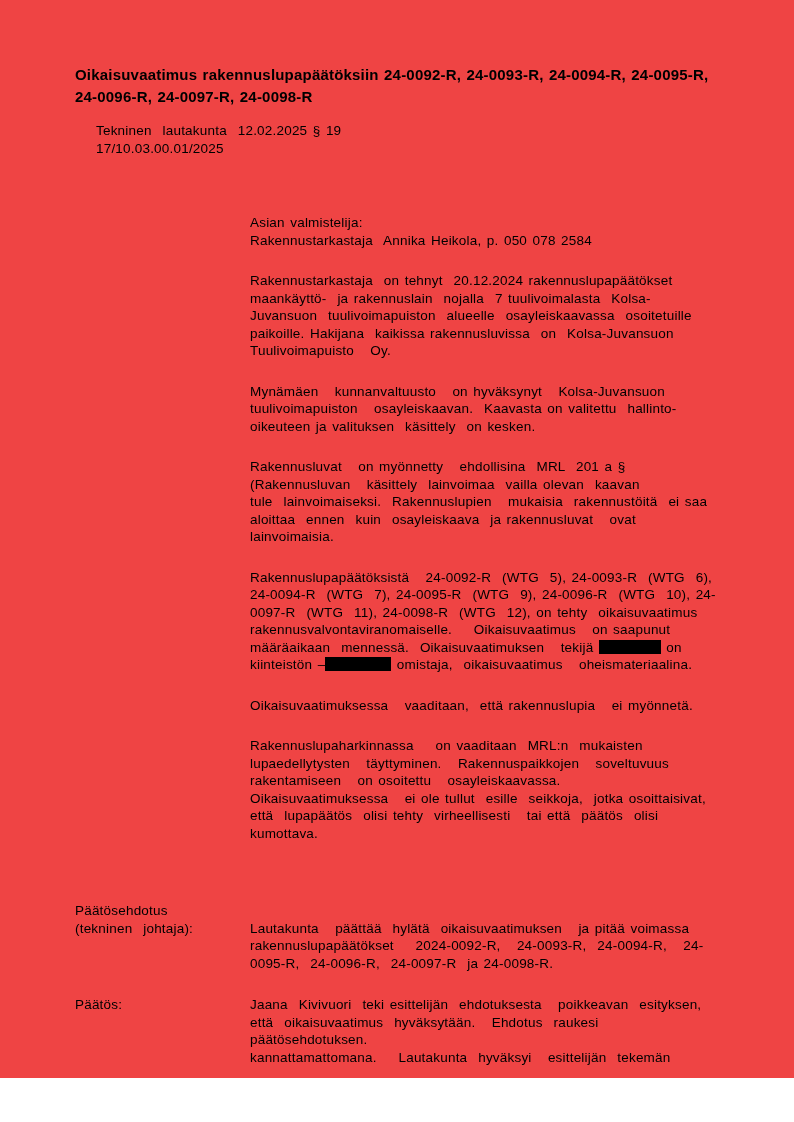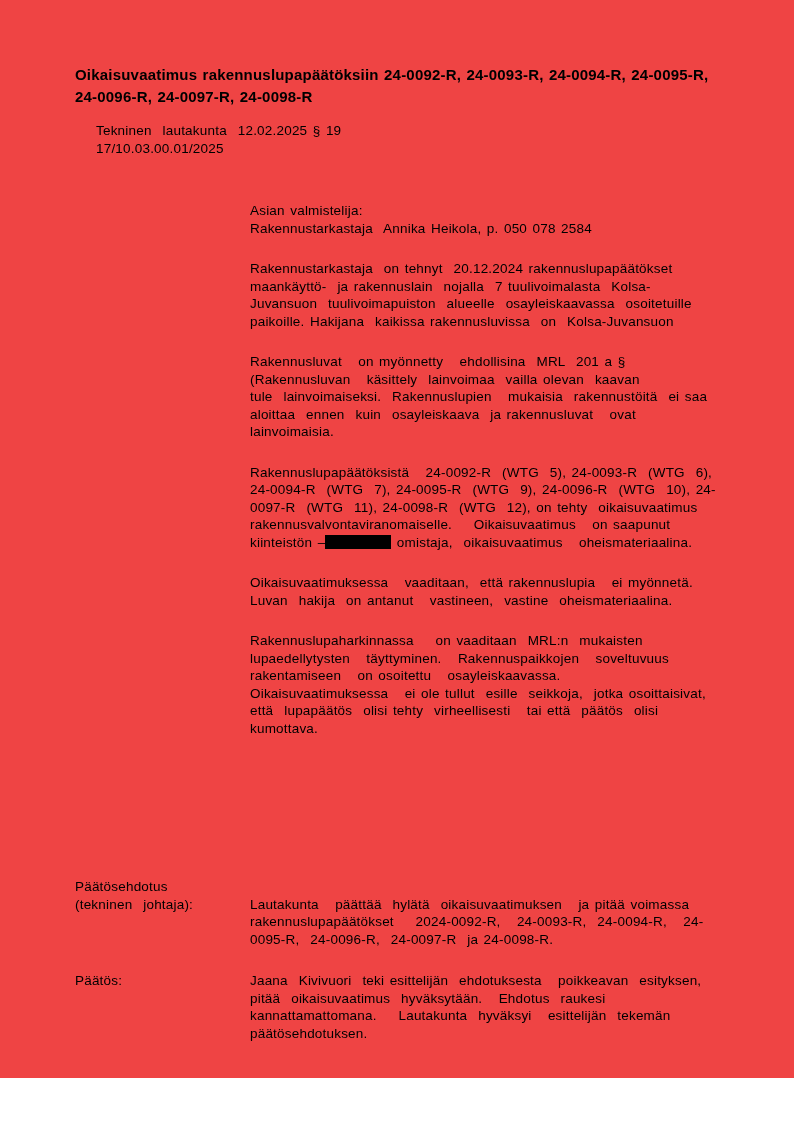--- a/index.html
+++ b/index.html
@@ -44,32 +44,33 @@
     width: 400px;
     margin-left: 21px;
   }
   .body-col {
     position: absolute;
     left: 250px;
     top: 198px;
     width: 530px;
   }
   .paragraph {
-    margin: 4px 0 23px 0;
+    margin: 16px 0 23px 0;
   }
   .sections {
     position: absolute;
     left: 75px;
     top: 878px;
     width: 705px;
   }
   .section {
     display: grid;
     grid-template-columns: 175px 1fr;
     margin-bottom: 24px;
+    margin-top: 24px;
   }
   .section:nth-child(1) .section-body {
     padding-top: 17.5px;
   }
   .redaction {
     display: inline-block;
     height: 14px;
     background: #000000;
     vertical-align: -2px;
   }
@@ -92,38 +93,44 @@
   <div class="body-col" id="body-col">
       <div class="paragraph">
         <div class="line">Asian valmistelija:</div>
         <div class="line">Rakennustarkastaja  Annika Heikola, p. 050 078 2584</div>
       </div>
       <div class="paragraph">
         <div class="line">Rakennustarkastaja  on tehnyt  20.12.2024 rakennuslupapäätökset</div>
         <div class="line">maankäyttö-  ja rakennuslain  nojalla  7 tuulivoimalasta  Kolsa-</div>
         <div class="line">Juvansuon  tuulivoimapuiston  alueelle  osayleiskaavassa  osoitetuille</div>
         <div class="line">paikoille. Hakijana  kaikissa rakennusluvissa  on  Kolsa-Juvansuon</div>
+        <div class="line">Tuulivoimapuisto   Oy.</div>
+      </div>
+      <div class="paragraph">
+        <div class="line">Mynämäen   kunnanvaltuusto   on hyväksynyt   Kolsa-Juvansuon</div>
+        <div class="line">tuulivoimapuiston   osayleiskaavan.  Kaavasta on valitettu  hallinto-</div>
+        <div class="line">oikeuteen ja valituksen  käsittely  on kesken.</div>
       </div>
       <div class="paragraph">
         <div class="line">Rakennusluvat   on myönnetty   ehdollisina  MRL  201 a §</div>
         <div class="line">(Rakennusluvan   käsittely  lainvoimaa  vailla olevan  kaavan</div>
         <div class="line">tule  lainvoimaiseksi.  Rakennuslupien   mukaisia  rakennustöitä  ei saa</div>
         <div class="line">aloittaa  ennen  kuin  osayleiskaava  ja rakennusluvat   ovat</div>
         <div class="line">lainvoimaisia.</div>
       </div>
       <div class="paragraph">
         <div class="line">Rakennuslupapäätöksistä   24-0092-R  (WTG  5), 24-0093-R  (WTG  6),</div>
         <div class="line">24-0094-R  (WTG  7), 24-0095-R  (WTG  9), 24-0096-R  (WTG  10), 24-</div>
         <div class="line">0097-R  (WTG  11), 24-0098-R  (WTG  12), on tehty  oikaisuvaatimus</div>
         <div class="line">rakennusvalvontaviranomaiselle.    Oikaisuvaatimus   on saapunut</div>
+        <div class="line">määräaikaan  mennessä.  Oikaisuvaatimuksen   tekijä <span class="redaction" style="width: 62px;"></span> on</div>
         <div class="line">kiinteistön –<span class="redaction" style="width: 66px;"></span> omistaja,  oikaisuvaatimus   oheismateriaalina.</div>
       </div>
       <div class="paragraph">
         <div class="line">Oikaisuvaatimuksessa   vaaditaan,  että rakennuslupia   ei myönnetä.</div>
-        <div class="line">Luvan  hakija  on antanut   vastineen,  vastine  oheismateriaalina.</div>
       </div>
       <div class="paragraph">
         <div class="line">Rakennuslupaharkinnassa    on vaaditaan  MRL:n  mukaisten</div>
         <div class="line">lupaedellytysten   täyttyminen.   Rakennuspaikkojen   soveltuvuus</div>
         <div class="line">rakentamiseen   on osoitettu   osayleiskaavassa.</div>
         <div class="line">Oikaisuvaatimuksessa   ei ole tullut  esille  seikkoja,  jotka osoittaisivat,</div>
         <div class="line">että  lupapäätös  olisi tehty  virheellisesti   tai että  päätös  olisi</div>
         <div class="line">kumottava.</div>
       </div>
     </div>
@@ -139,20 +146,20 @@
           <div class="line">rakennuslupapäätökset    2024-0092-R,   24-0093-R,  24-0094-R,   24-</div>
           <div class="line">0095-R,  24-0096-R,  24-0097-R  ja 24-0098-R.</div>
         </div>
       </div>
       <div class="section">
         <div class="section-label">
           <div class="line">Päätös:</div>
         </div>
         <div class="section-body">
           <div class="line">Jaana  Kivivuori  teki esittelijän  ehdotuksesta   poikkeavan  esityksen,</div>
-          <div class="line">pitää  oikaisuvaatimus  hyväksytään.   Ehdotus  raukesi</div>
+          <div class="line">että  oikaisuvaatimus  hyväksytään.   Ehdotus  raukesi</div>
+          <div class="line">päätösehdotuksen.</div>
           <div class="line">kannattamattomana.    Lautakunta  hyväksyi   esittelijän  tekemän</div>
-          <div class="line">päätösehdotuksen.</div>
         </div>
       </div>
     </div>
 
 </div>
 
 </body></html>

